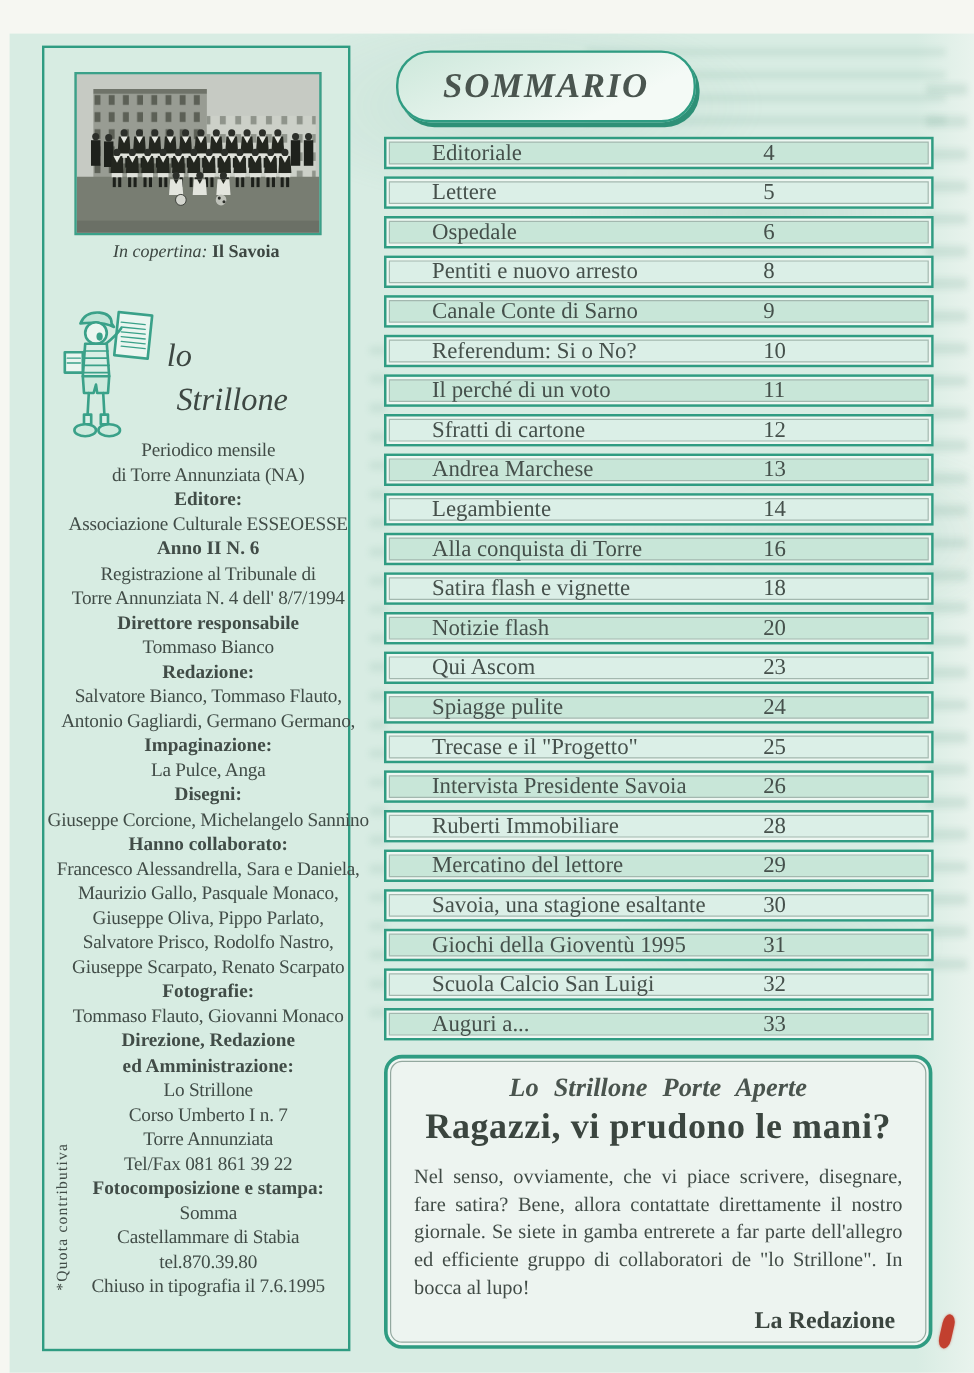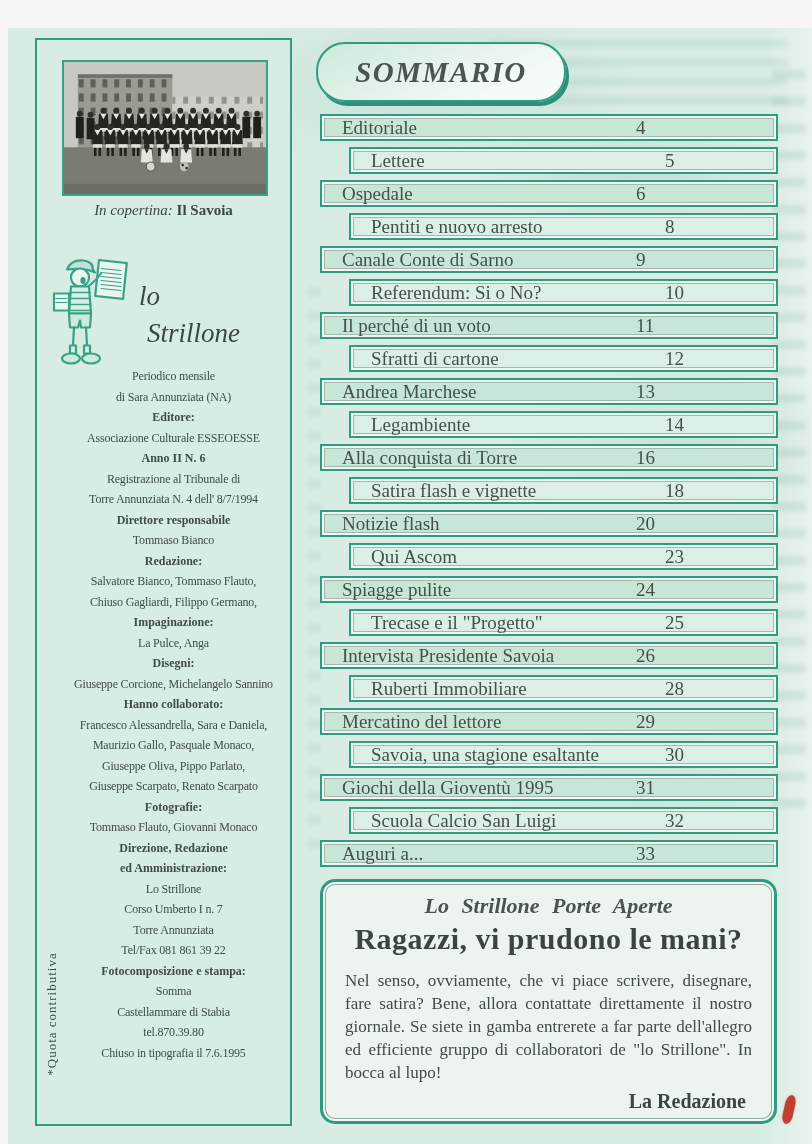--- a/index.html
+++ b/index.html
@@ -45,47 +45,47 @@
   .caption .ttl{font-weight:bold;}
   .mascot{position:absolute;left:4px;top:210px;width:100px;height:122px;}
   .mascot svg{width:100%;height:100%;}
   .masthead{
     position:absolute;left:102px;top:238px;
     font-size:27px;font-weight:normal;font-style:italic;line-height:37px;color:#3d4742;
   }
   .masthead .l2{padding-left:8px;}
   .colophon{
     position:absolute;left:0;top:326px;width:273px;text-align:center;
-    font-size:12px;line-height:20.5px;letter-spacing:-0.2px;white-space:nowrap;color:#414c47;
+    font-size:16px;line-height:20.5px;letter-spacing:-0.2px;white-space:nowrap;color:#414c47;
   }
   .colophon .b{font-weight:bold;letter-spacing:0;}
   .side-note{
     position:absolute;left:-70px;top:966px;width:170px;height:16px;
     transform:rotate(-90deg);font-size:13px;letter-spacing:1px;color:#414c47;text-align:center;
   }
 
   
   .badge{
-    position:absolute;left:308px;top:14px;width:246px;height:56px;
+    position:absolute;left:322px;top:14px;width:246px;height:56px;
     border:2px solid #2f9c82;border-radius:29px;
     background:linear-gradient(155deg,#cde8db 0%,#f4faf6 75%);
     box-shadow:3px 4px 0 #2e9077;
     display:flex;align-items:center;justify-content:center;
   }
   .badge span{
     font-size:29px;font-weight:bold;font-style:italic;letter-spacing:1.5px;color:#4a554f;
   }
   .toc{position:absolute;left:312px;top:86px;width:458px;}
   .toc-row{
     position:relative;height:27px;margin-bottom:6px;box-sizing:border-box;
     border:2px solid #2f9c82;background:#c8e6d8;
     box-shadow:inset 0 0 0 2px #eef7f2, inset 0 0 0 3px #a3b8af;
-    display:flex;align-items:center;padding-left:20px;
-  }
-  .toc-row.alt{background:#dbefe7;margin-left:29px;}
+    display:flex;align-items:center;padding-left:38px;
+  }
+  .toc-row.alt{background:#dbefe7;}
   .toc-label{font-size:19px;color:#45504b;}
   .toc-page{position:absolute;left:314px;font-size:19px;color:#45504b;}
 
   .announce{
     position:absolute;left:312px;top:851px;width:457px;height:245px;box-sizing:border-box;
     border:3px solid #2f9c82;border-radius:15px;background:#edf4f0;
     box-shadow:inset 0 0 0 2px #f0f7f3, inset 0 0 0 3px #93a89f;
     padding:11px 22px 24px;text-align:center;
   }
   .kicker{font-size:22px;font-weight:bold;font-style:italic;word-spacing:7px;color:#4a544e;}
@@ -232,39 +232,40 @@
       </svg>
     </div>
 
     <div class="masthead">
       <div class="l1">lo</div>
       <div class="l2">Strillone</div>
     </div>
 
     <div class="colophon" id="colophon">
         <div class="col-line">Periodico mensile</div>
-        <div class="col-line">di Sara Annunziata (NA)</div>
+        <div class="col-line">di Torre Annunziata (NA)</div>
         <div class="col-line b">Editore:</div>
         <div class="col-line">Associazione Culturale ESSEOESSE</div>
         <div class="col-line b">Anno II   N. 6</div>
         <div class="col-line">Registrazione al Tribunale di</div>
         <div class="col-line">Torre Annunziata N. 4 dell' 8/7/1994</div>
         <div class="col-line b">Direttore responsabile</div>
         <div class="col-line">Tommaso Bianco</div>
         <div class="col-line b">Redazione:</div>
         <div class="col-line">Salvatore Bianco, Tommaso Flauto,</div>
-        <div class="col-line">Chiuso Gagliardi, Filippo Germano,</div>
+        <div class="col-line">Antonio Gagliardi, Germano Germano,</div>
         <div class="col-line b">Impaginazione:</div>
         <div class="col-line">La Pulce, Anga</div>
         <div class="col-line b">Disegni:</div>
         <div class="col-line">Giuseppe Corcione, Michelangelo Sannino</div>
         <div class="col-line b">Hanno collaborato:</div>
         <div class="col-line">Francesco Alessandrella, Sara e Daniela,</div>
         <div class="col-line">Maurizio Gallo, Pasquale Monaco,</div>
         <div class="col-line">Giuseppe Oliva, Pippo Parlato,</div>
+        <div class="col-line">Salvatore Prisco, Rodolfo Nastro,</div>
         <div class="col-line">Giuseppe Scarpato, Renato Scarpato</div>
         <div class="col-line b">Fotografie:</div>
         <div class="col-line">Tommaso Flauto, Giovanni Monaco</div>
         <div class="col-line b">Direzione, Redazione</div>
         <div class="col-line b">ed Amministrazione:</div>
         <div class="col-line">Lo Strillone</div>
         <div class="col-line">Corso Umberto I n. 7</div>
         <div class="col-line">Torre Annunziata</div>
         <div class="col-line">Tel/Fax 081 861 39 22</div>
         <div class="col-line b">Fotocomposizione e stampa:</div>

